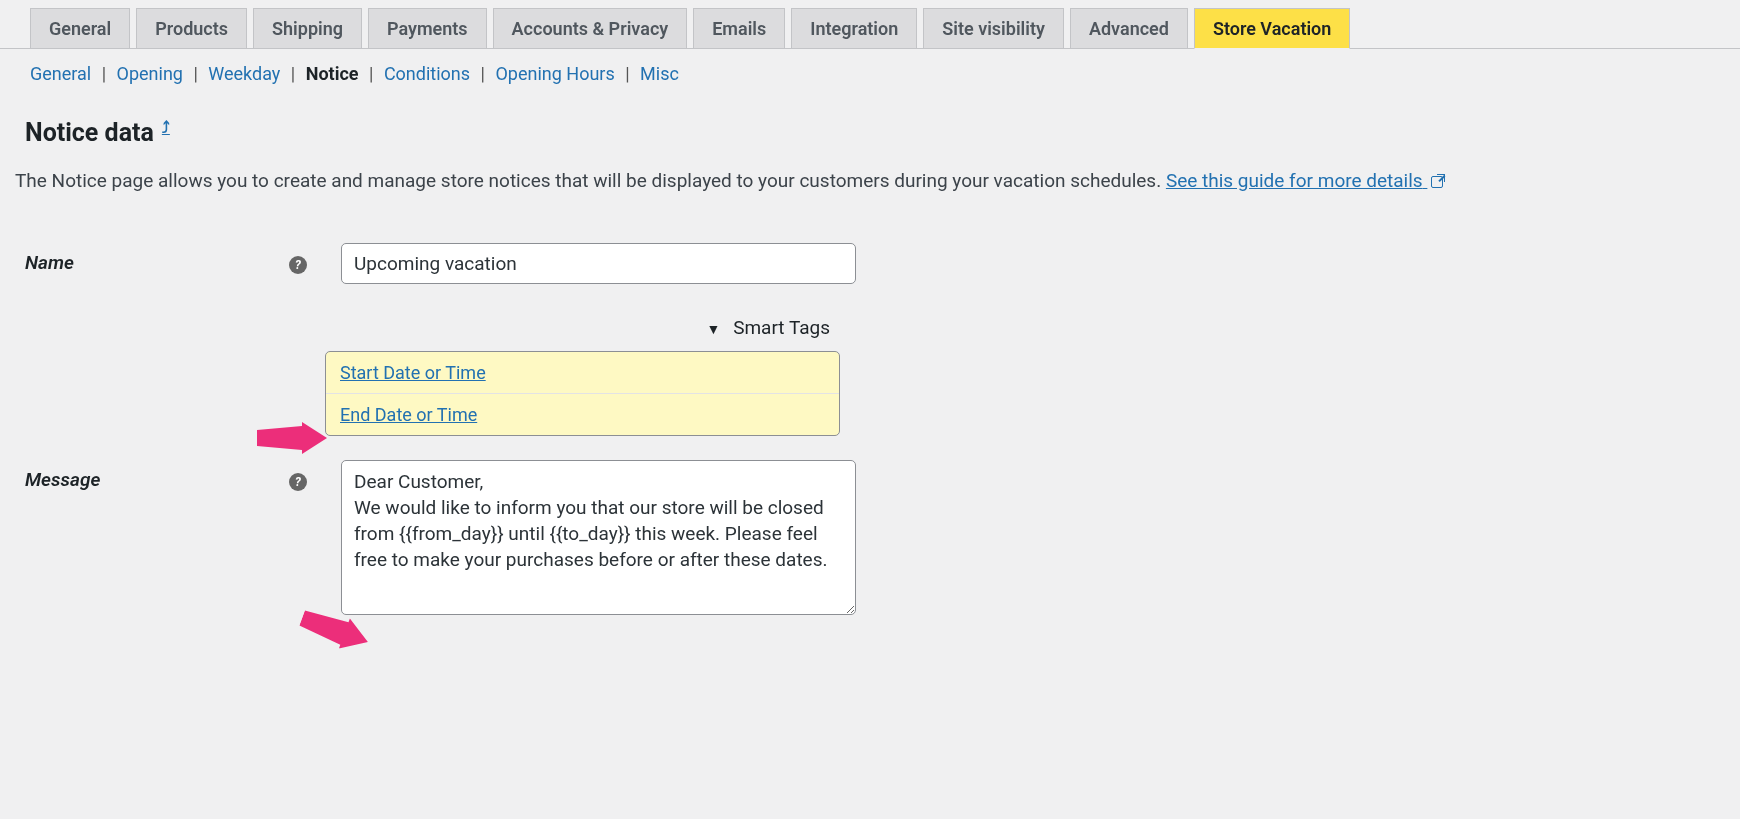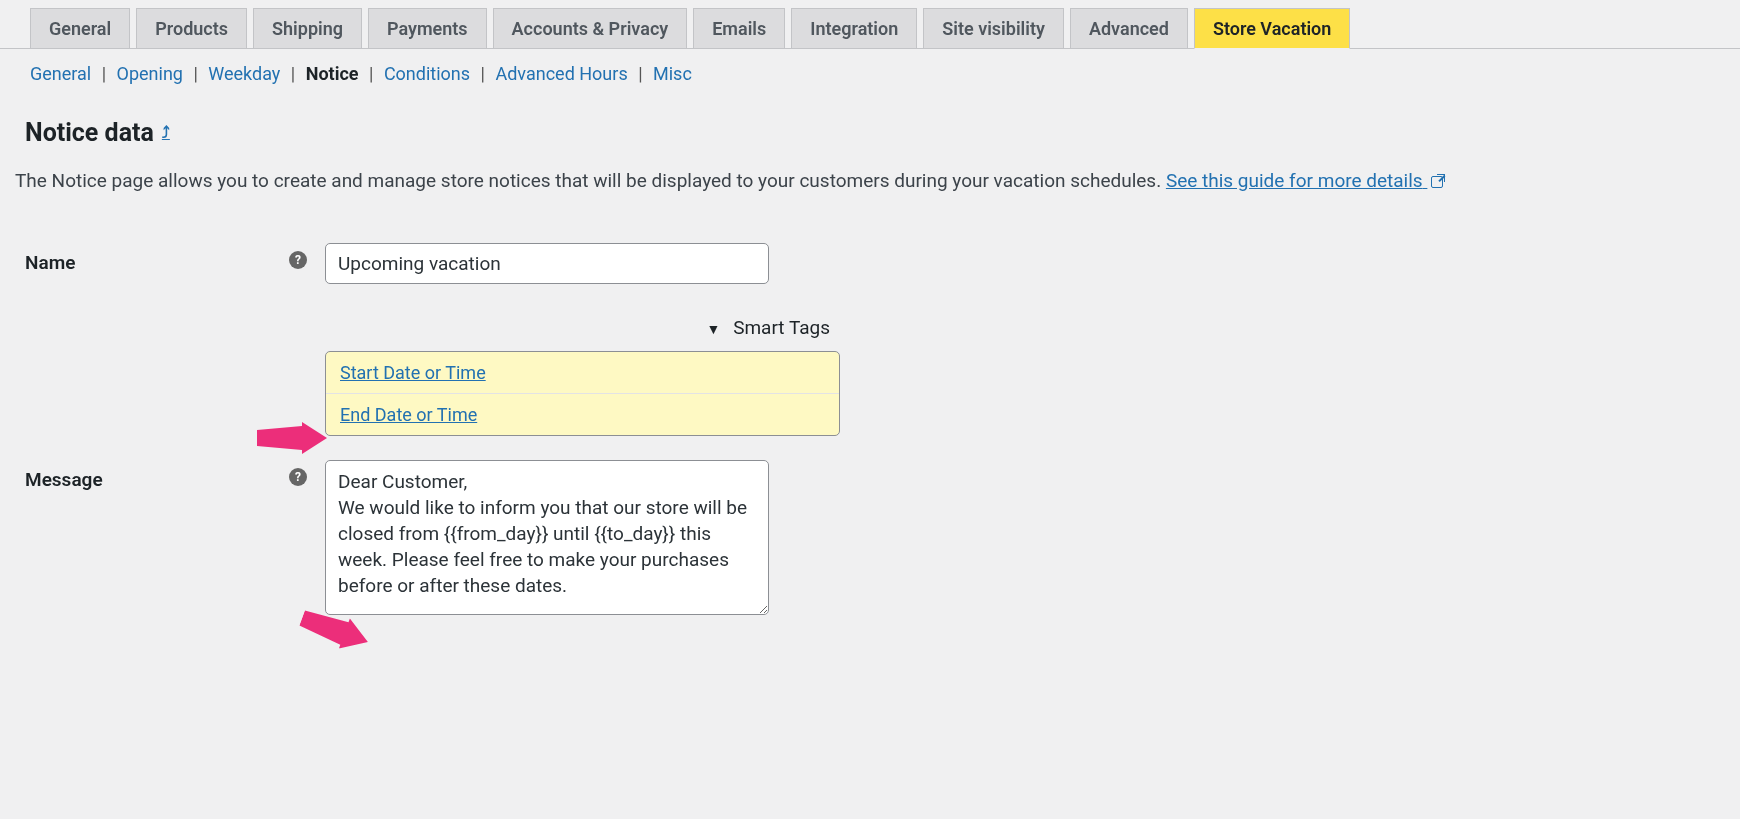--- a/index.html
+++ b/index.html
@@ -60,21 +60,20 @@
     color: #555;
     margin: 0 6px 0 6px;
   }
 
   
   .section-title {
     padding: 34px 30px 0 25px;
     font-size: 25px;
     font-weight: 700;
     display: flex;
-    align-items: center;
     gap: 8px;
   }
   .section-title .toggle-arrow {
     color: #2271b1;
     font-size: 16px;
     text-decoration: underline;
     cursor: pointer;
   }
 
   .description {
@@ -121,40 +120,41 @@
   }
   .form-row {
     display: flex;
     align-items: flex-start;
     margin-bottom: 0;
     padding-top: 18px;
   }
   .form-row .label-col {
     width: 300px;
     display: flex;
-    align-items: flex-start;
+    align-items: flex-end;
     justify-content: space-between;
     padding-right: 18px;
     font-size: 19px;
     font-weight: 600;
     color: #1d2327;
     padding-top: 8px;
+    font-style: italic;
   }
   .help-icon {
     display:inline-flex;
     align-items:center;justify-content:center;
     width:18px;height:18px;
     border-radius:50%;
     background:#666;
     color:#fff;
     font-size:12px;
     font-weight:700;
     cursor:help;
   }
-  .field-col { width: 444px; }
+  .field-col { width: 515px; margin-left: 16px; }
 
   input[type="text"], textarea {
     width: 100%;
     padding: 8px 12px;
     font-size: 19px;
     border: 1px solid #8c8f94;
     border-radius: 5px;
     background: #fff;
     color: #2c3338;
     font-family: inherit;
@@ -234,21 +234,21 @@
     <a class="sublink">General</a>
     <span class="sep"> |</span>
     <a class="sublink">Opening</a>
     <span class="sep"> |</span>
     <a class="sublink">Weekday</a>
     <span class="sep"> |</span>
     <a class="sublink current">Notice</a>
     <span class="sep"> |</span>
     <a class="sublink">Conditions</a>
     <span class="sep"> |</span>
-    <a class="sublink">Advanced Hours</a>
+    <a class="sublink">Opening Hours</a>
     <span class="sep"> |</span>
     <a class="sublink">Misc</a>
   </div>
 
   <div class="section-title">
     <span>Notice data</span>
     <span class="toggle-arrow">⤴</span>
   </div>
 
   <div class="description">

